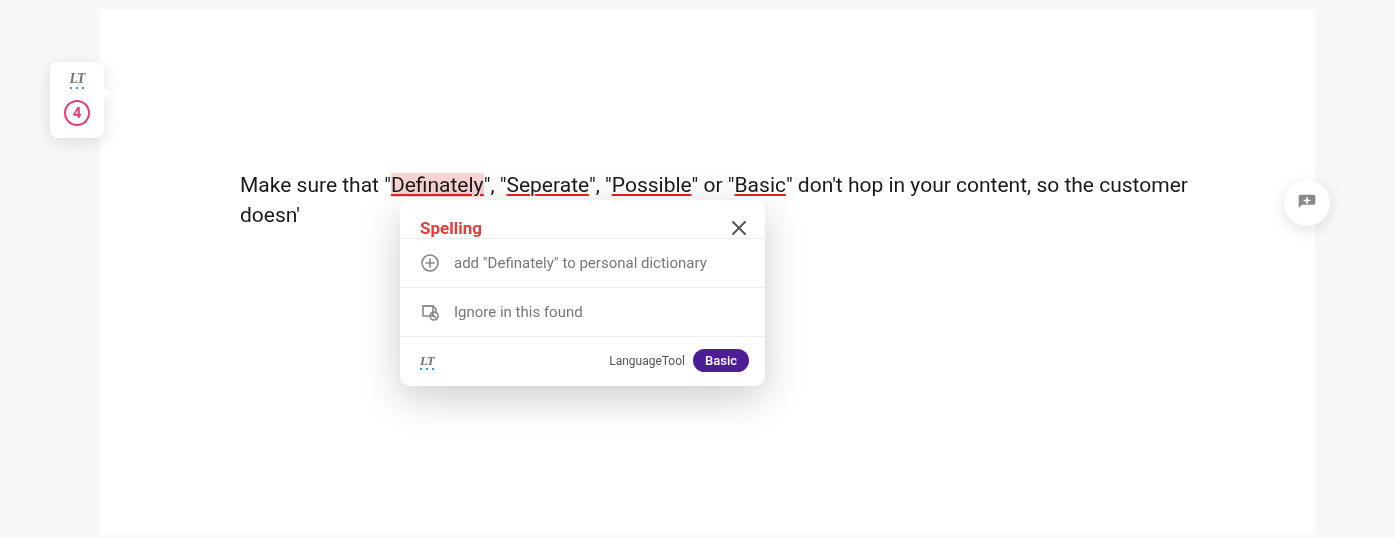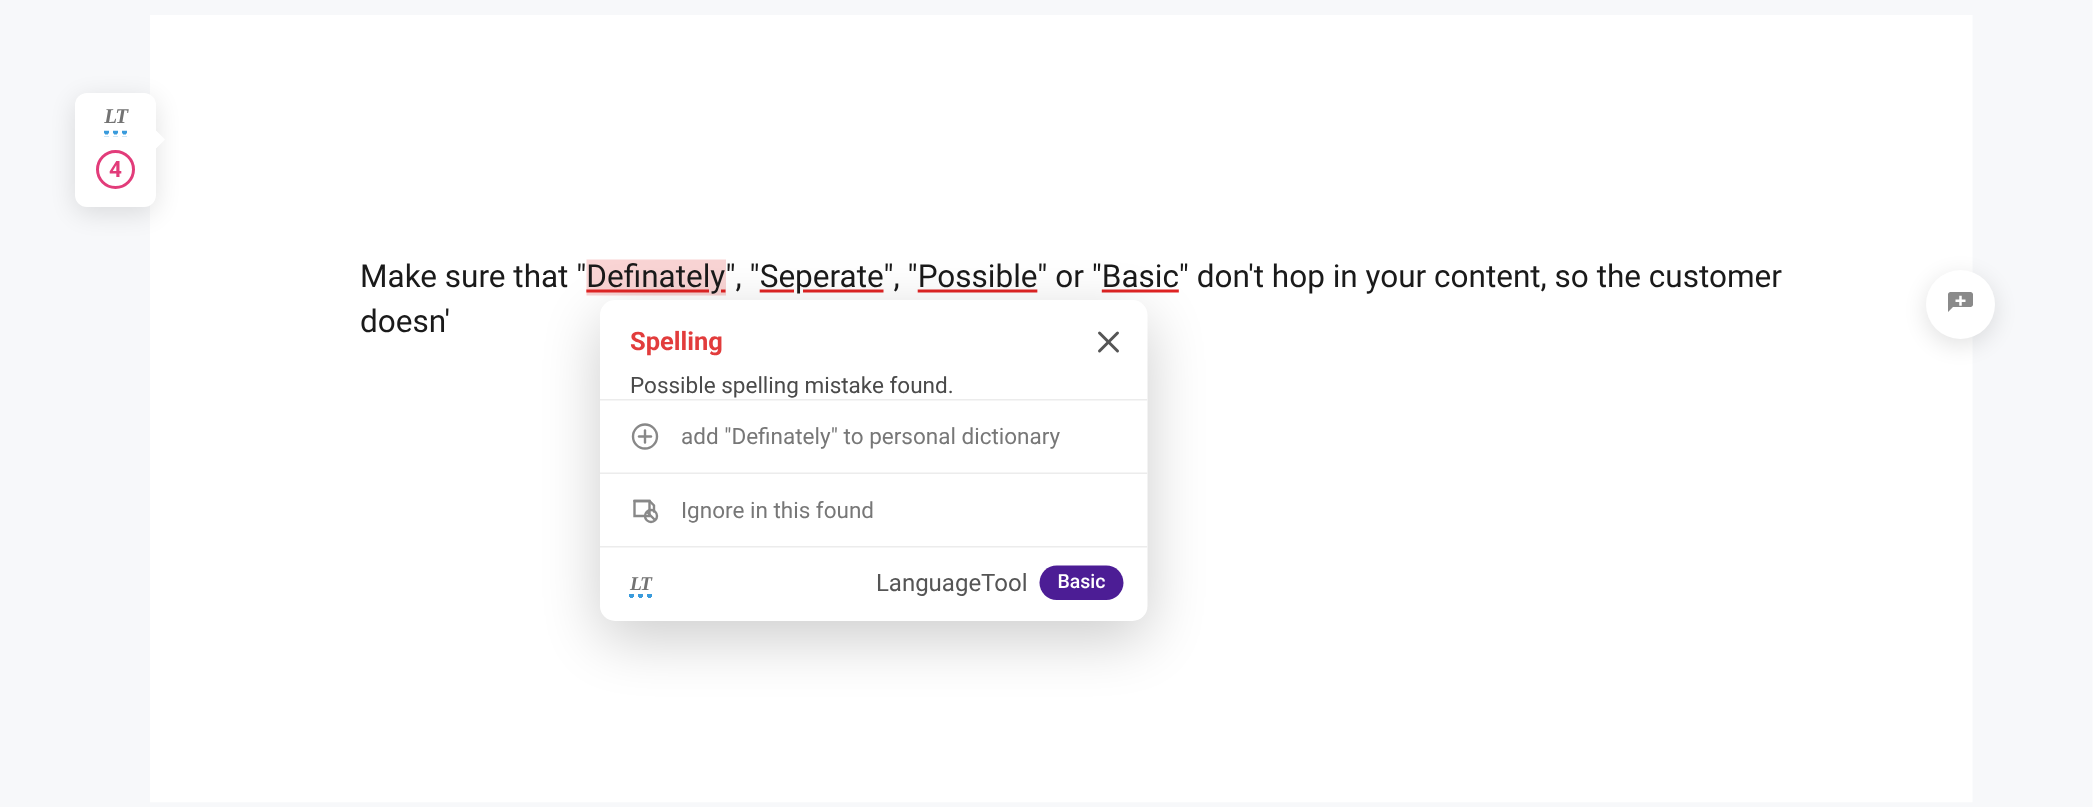--- a/index.html
+++ b/index.html
@@ -209,21 +209,21 @@
       align-items: center;
       padding: 12px 16px 14px 20px;
       border-top: 1px solid #ececec;
     }
     .popup-footer .lt-logo {
       font-size: 13px;
     }
     .footer-brand {
       margin-left: auto;
       color: #555;
-      font-size: 16px;
+      font-size: 12px;
     }
     .footer-badge {
       margin-left: 8px;
       background: #4c1d95;
       color: #fff;
       font-size: 13px;
       padding: 4px 12px;
       border-radius: 14px;
       font-weight: 500;
     }
@@ -253,21 +253,20 @@
   <div class="popup">
     <div class="popup-header">
       <div class="popup-title">Spelling</div>
       <div class="popup-close">
         <svg width="16" height="16" viewBox="0 0 16 16" stroke="#555" stroke-width="2" fill="none" stroke-linecap="round">
           <line x1="2" y1="2" x2="14" y2="14"></line>
           <line x1="14" y1="2" x2="2" y2="14"></line>
         </svg>
       </div>
     </div>
-    <div class="popup-message">Possible spelling mistake found.</div>
     <div class="popup-action">
       <span class="action-icon">
         <svg width="20" height="20" viewBox="0 0 20 20" fill="none" stroke="#888" stroke-width="1.6">
           <circle cx="10" cy="10" r="8"></circle>
           <line x1="10" y1="6" x2="10" y2="14" stroke-linecap="round"></line>
           <line x1="6" y1="10" x2="14" y2="10" stroke-linecap="round"></line>
         </svg>
       </span>
       <span>add "Definately" to personal dictionary</span>
     </div>

